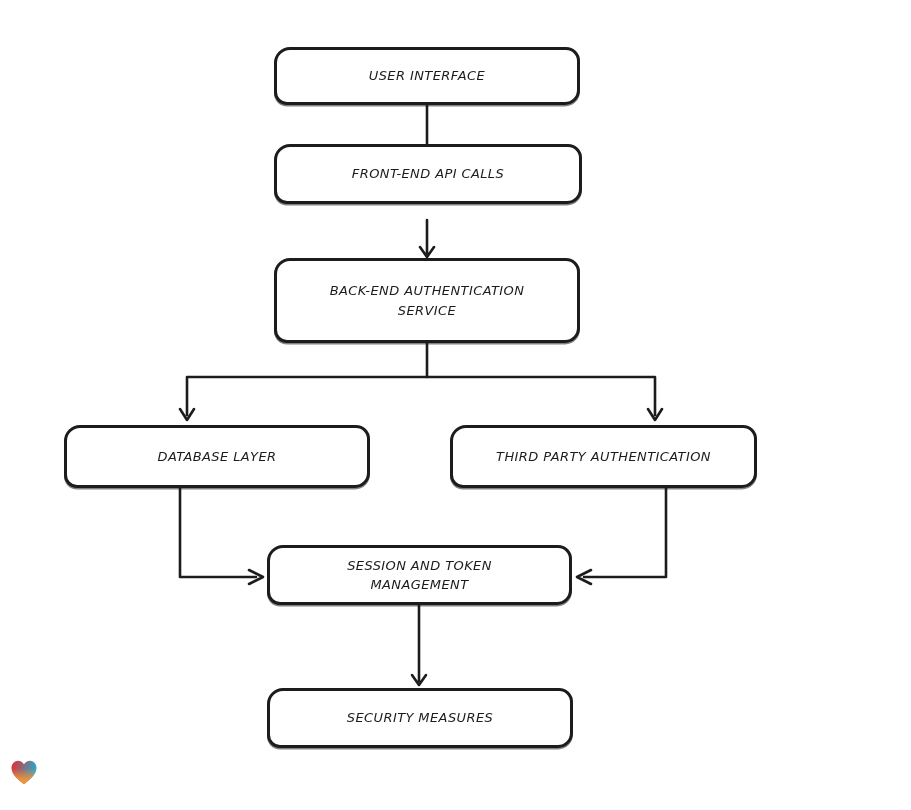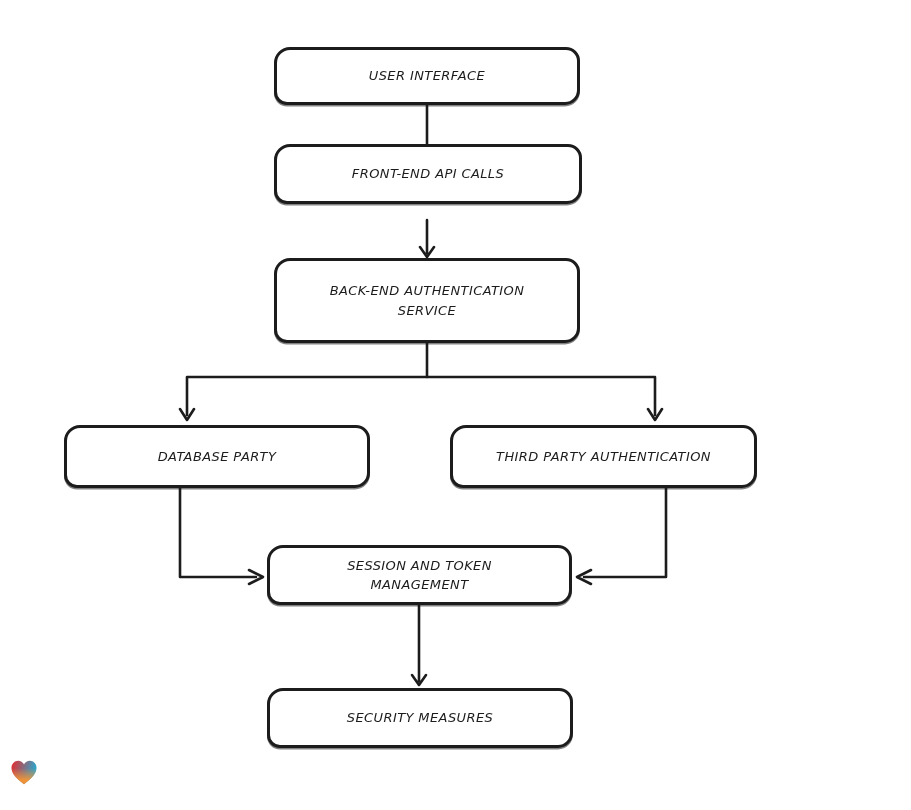--- a/index.html
+++ b/index.html
@@ -77,21 +77,21 @@
   <div class="node n-frontend">
     <span class="label">FRONT-END API CALLS</span>
   </div>
 
   <div class="node n-backend">
     <span class="label">BACK-END AUTHENTICATION
 SERVICE</span>
   </div>
 
   <div class="node n-database">
-    <span class="label">DATABASE PARTY</span>
+    <span class="label">DATABASE LAYER</span>
   </div>
 
   <div class="node n-thirdparty">
     <span class="label">THIRD PARTY AUTHENTICATION</span>
   </div>
 
   <div class="node n-security">
     <span class="label">SECURITY MEASURES</span>
   </div>
 

